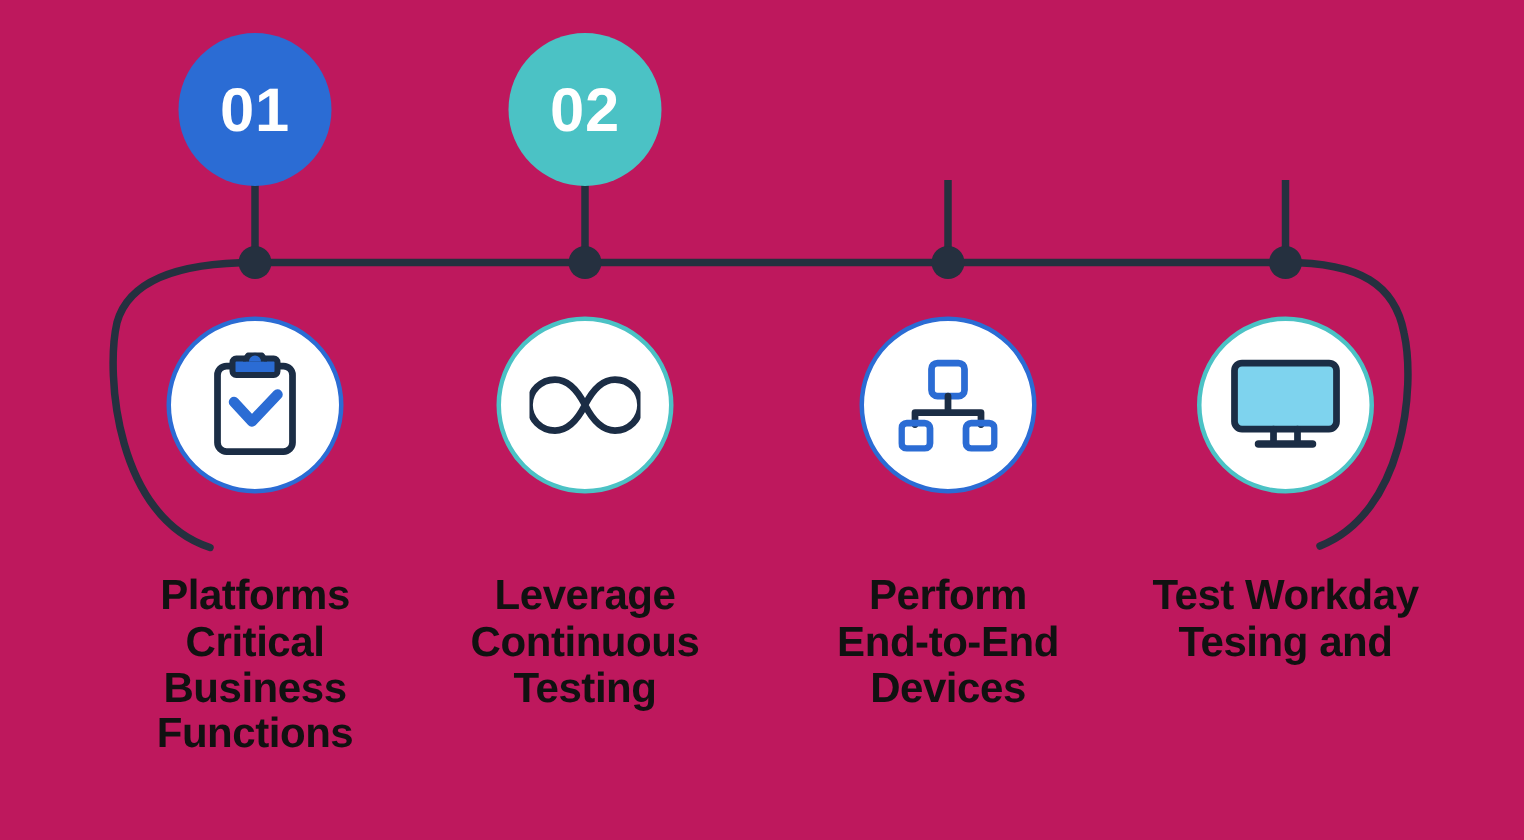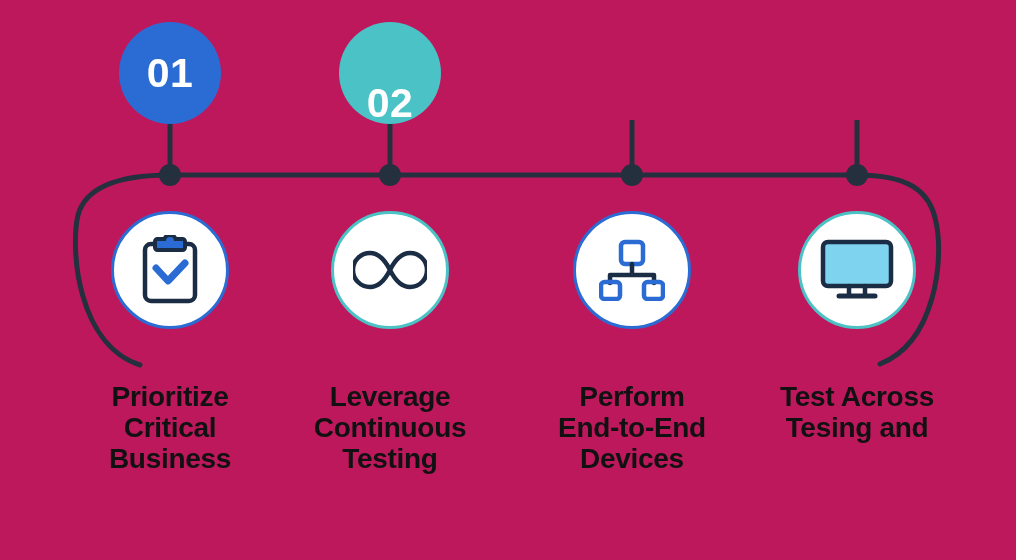--- a/index.html
+++ b/index.html
@@ -110,26 +110,27 @@
   <div class="icon-ring" id="ring-1" style="left:170px;border-color:#2b6cd4;">
     <svg width="62" height="70" viewBox="0 0 62 70" xmlns="http://www.w3.org/2000/svg">
       <rect x="6" y="9" width="50" height="57" rx="6" ry="6" fill="#ffffff" stroke="#1b2d45" stroke-width="4.5"></rect>
       <rect x="16" y="4" width="30" height="11" rx="2.5" ry="2.5" fill="#2b6cd4" stroke="#1b2d45" stroke-width="4"></rect>
       <path d="M 25 6 a 6 6 0 0 1 12 0" fill="#2b6cd4" stroke="#1b2d45" stroke-width="4"></path>
       <path d="M 17 33 L 29 46 L 46 28" fill="none" stroke="#2b6cd4" stroke-width="7" stroke-linecap="round" stroke-linejoin="round"></path>
     </svg>
   </div>
 
   <div class="step-caption" id="caption-1" style="left:170px;">
-    <span class="caption-line">Prioritize</span>
+    <span class="caption-line">Platforms</span>
     <span class="caption-line">Critical</span>
     <span class="caption-line">Business</span>
+    <span class="caption-line">Functions</span>
   </div>
 
-  <div class="step-bubble" id="bubble-2" style="left:390px;background:#4bc2c5;align-items:flex-end;">
+  <div class="step-bubble" id="bubble-2" style="left:390px;background:#4bc2c5;">
     <span class="num">02</span>
   </div>
 
   <div class="icon-ring" id="ring-2" style="left:390px;border-color:#4bc2c5;">
     <svg width="74" height="44" viewBox="0 0 74 44" xmlns="http://www.w3.org/2000/svg">
       <path d="M 37 22
                C 31 10, 24 5, 17 5
                A 17 17 0 0 0 17 39
                C 24 39, 31 34, 37 22
                C 43 10, 50 5, 57 5
@@ -163,17 +164,17 @@
 
   <div class="icon-ring" id="ring-4" style="left:857px;border-color:#4bc2c5;">
     <svg width="74" height="62" viewBox="0 0 74 62" xmlns="http://www.w3.org/2000/svg">
       <rect x="3" y="3" width="68" height="44" rx="5" ry="5" fill="#7ed3ee" stroke="#1b2d45" stroke-width="4.5"></rect>
       <path d="M 29 47 L 29 55 M 45 47 L 45 55" stroke="#1b2d45" stroke-width="4.5" stroke-linecap="round"></path>
       <path d="M 19 57 L 55 57" stroke="#1b2d45" stroke-width="5" stroke-linecap="round"></path>
     </svg>
   </div>
 
   <div class="step-caption" id="caption-4" style="left:857px;">
-    <span class="caption-line">Test Across</span>
+    <span class="caption-line">Test Workday</span>
     <span class="caption-line">Tesing and</span>
   </div>
 
 </div>
 
 </body></html>

